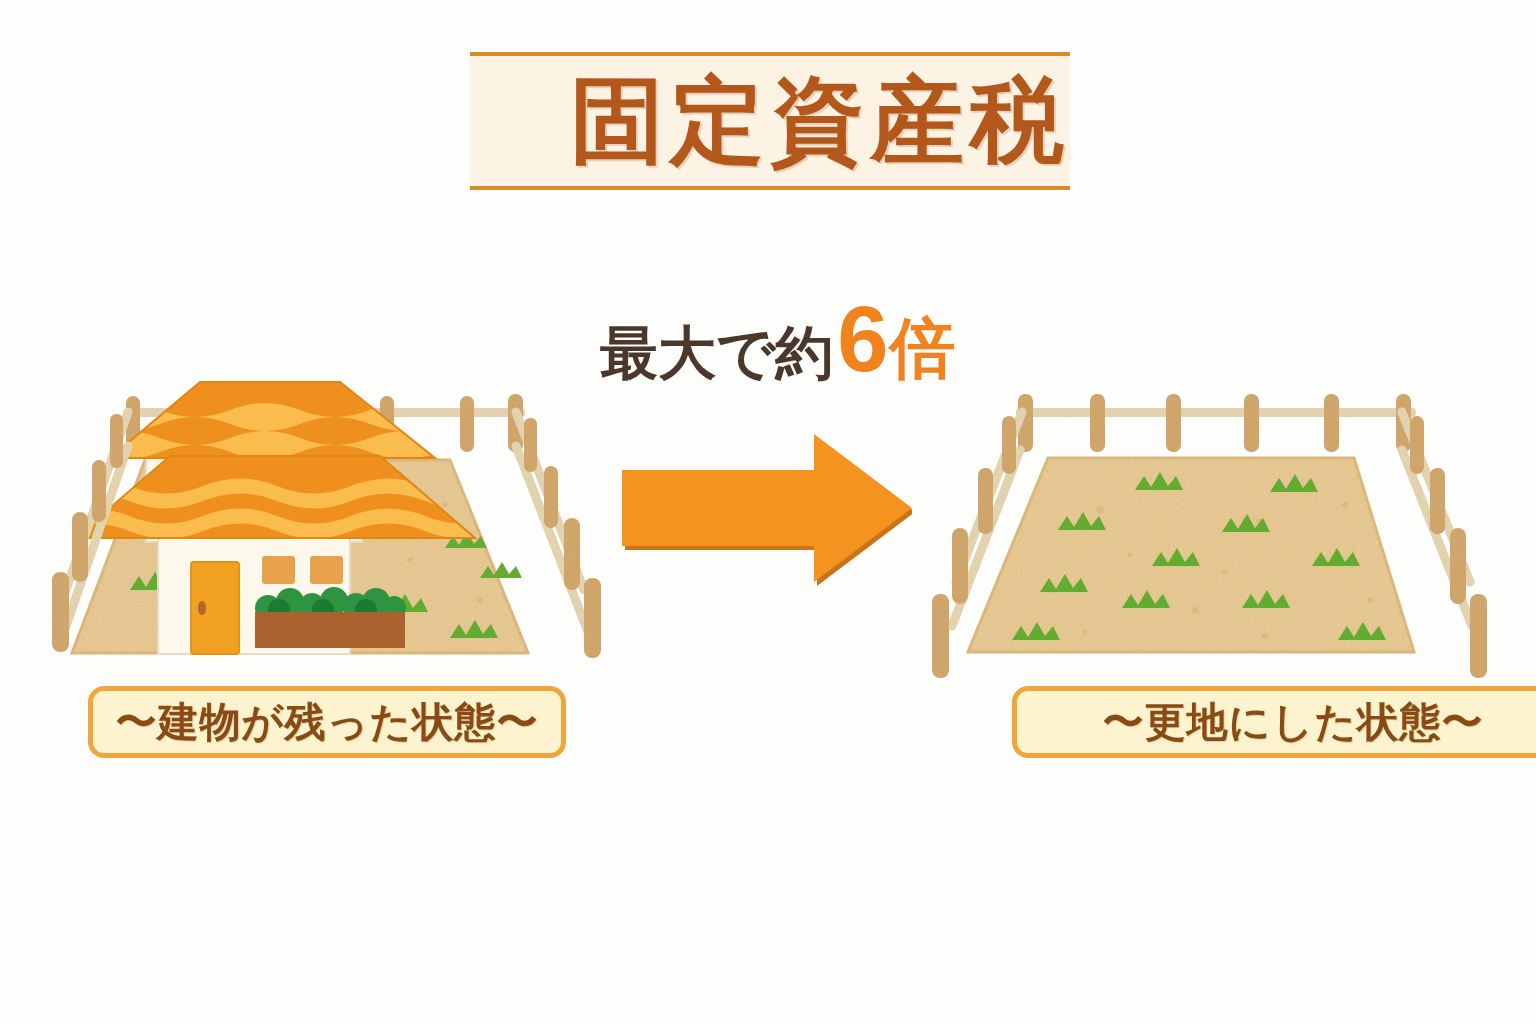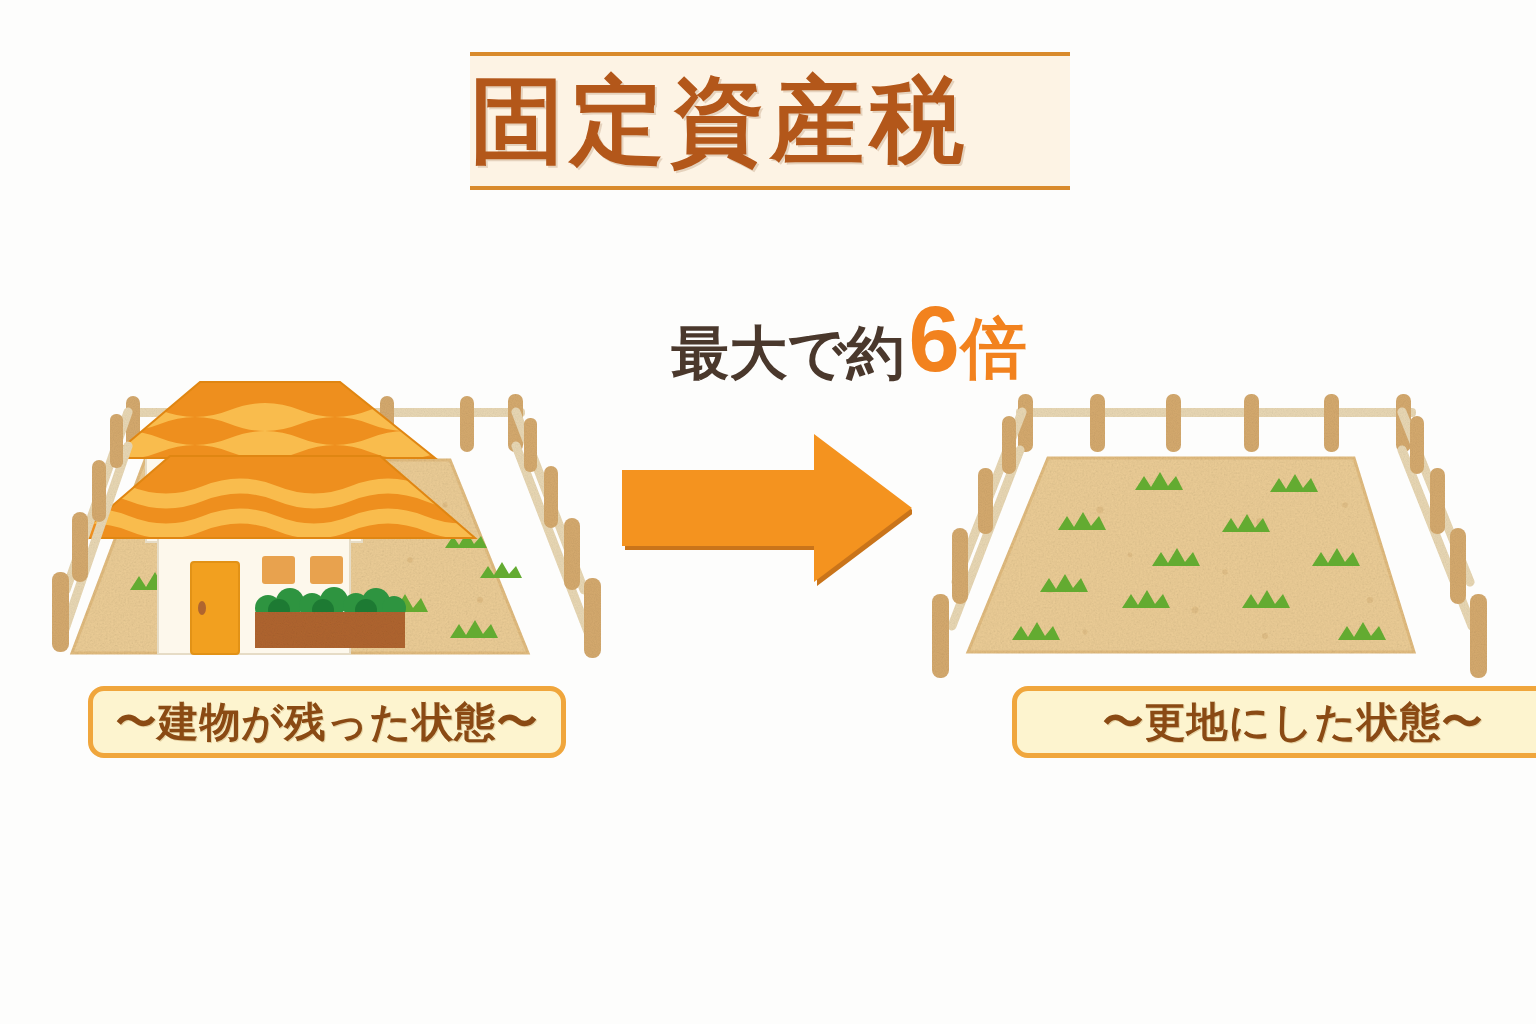--- a/index.html
+++ b/index.html
@@ -22,42 +22,41 @@
     left: 470px;
     top: 52px;
     width: 600px;
     height: 138px;
     background: #fdf3e4;
     border-top: 4px solid #d98a2b;
     border-bottom: 4px solid #d98a2b;
     box-sizing: border-box;
     display: flex;
     align-items: center;
-    justify-content: flex-start;
+    justify-content: flex-end;
   }
   #title-text {
     font-size: 94px;
     line-height: 1;
     font-weight: bold;
     color: #b3571a;
     letter-spacing: 6px;
     font-family: "DejaVu Sans", "Liberation Sans", sans-serif;
     text-shadow: 2px 2px 0 rgba(120,60,10,0.18);
   }
 
   
   #headline {
     position: absolute;
     left: 600px;
     top: 296px;
     width: 500px;
     height: 86px;
     display: flex;
     align-items: flex-end;
-    justify-content: center;
     white-space: nowrap;
   }
   #headline .hl-dark {
     font-size: 58px;
     font-weight: bold;
     color: #4a382c;
     line-height: 1;
     font-family: "DejaVu Sans", "Liberation Sans", sans-serif;
   }
   #headline .hl-num {

